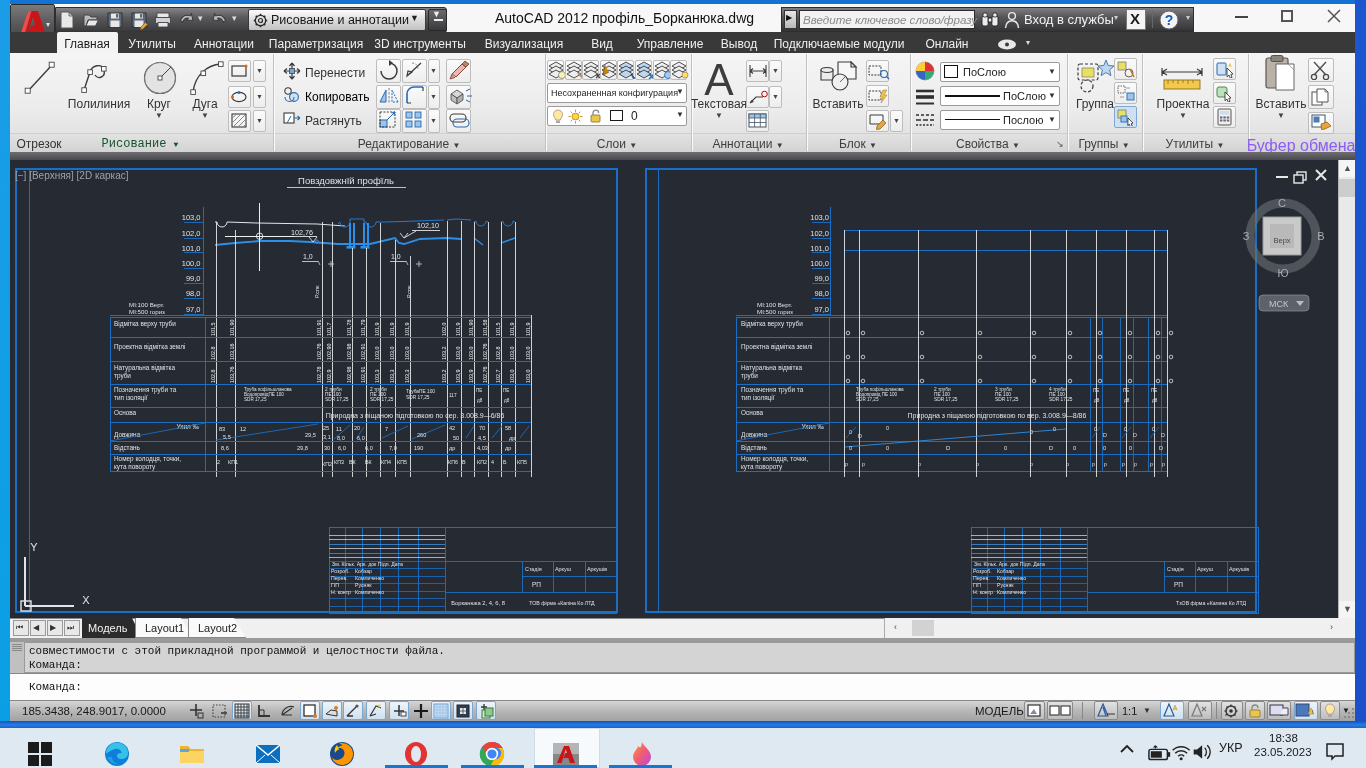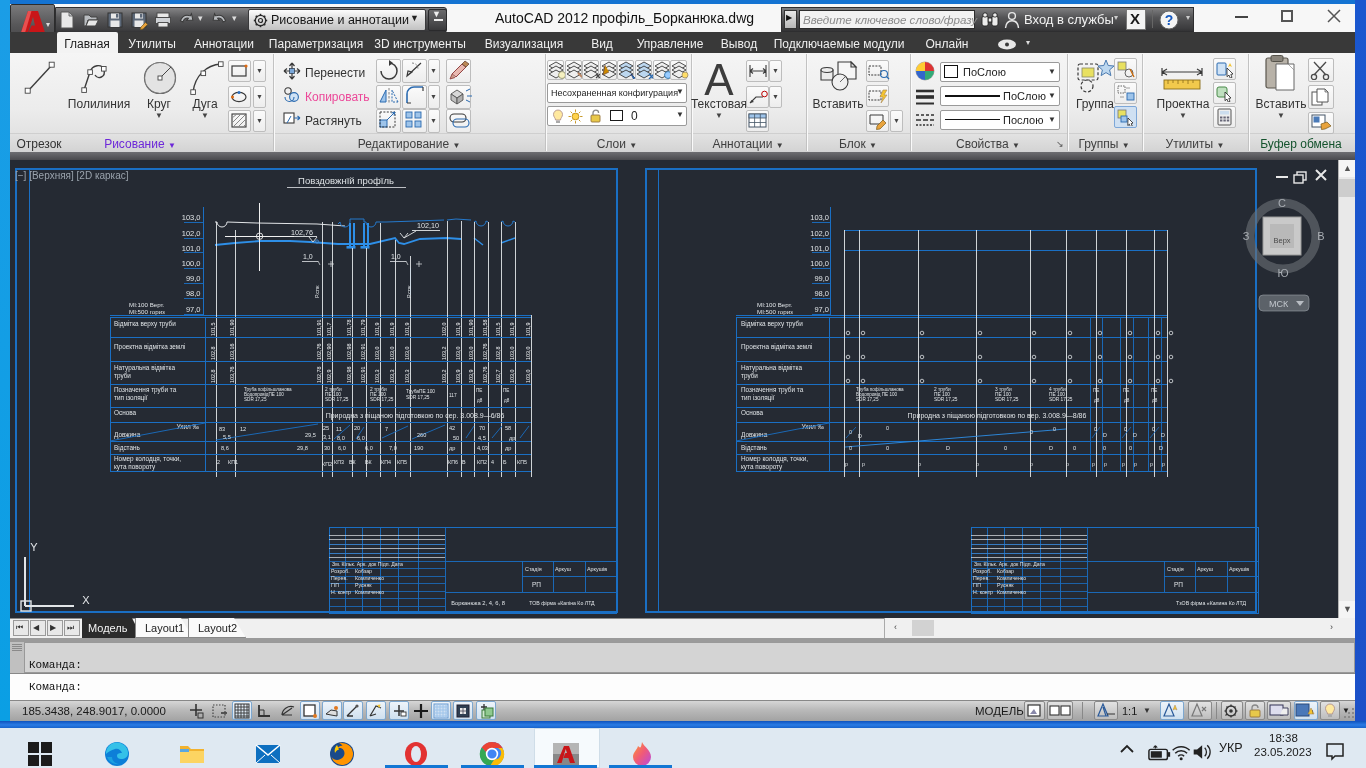--- a/index.html
+++ b/index.html
@@ -126,21 +126,21 @@
 <div class="t" style="left:739px;top:37px;transform:translateX(-50%);font-size:12px;color:#f0f0f0;">Вывод</div>
 <div class="t" style="left:839px;top:37px;transform:translateX(-50%);font-size:12px;color:#f0f0f0;">Подключаемые модули</div>
 <div class="t" style="left:947px;top:37px;transform:translateX(-50%);font-size:12px;color:#f0f0f0;">Онлайн</div>
 <svg class="abs" style="left:997px;top:39px" width="24" height="11">
       <ellipse cx="10" cy="5.5" rx="9" ry="5" fill="#e8e8e8"></ellipse>
       <circle cx="10" cy="5.5" r="2" fill="#393939"></circle>
     </svg>
 <div class="t" style="left:1026px;top:38px;font-size:8px;color:#ddd;">▾</div>
 <div class="abs" style="left:10px;top:53px;width:1345px;height:80px;background:linear-gradient(180deg,#f5f5f5,#ececec 70%,#e3e3e3);"></div>
 <div class="abs" style="left:10px;top:133px;width:1345px;height:19px;background:linear-gradient(180deg,#e2e2e2,#d3d3d3);border-top:1px solid #cfcfcf;"></div>
-<div class="t" style="left:140px;top:137px;transform:translateX(-50%);font-size:12px;color:#6d28d9;">Рисование <span style="font-size:8px;">▼</span></div>
+<div class="t" style="left:140px;top:137px;transform:translateX(-50%);font-size:12px;color:#14532d;font-family:Liberation Mono, monospace;">Рисование <span style="font-size:8px;">▼</span></div>
 <div class="abs" style="left:273px;top:54px;width:1px;height:97px;background:#c2c2c2;"></div>
 <div class="abs" style="left:274px;top:54px;width:1px;height:97px;background:#fafafa;"></div>
 <div class="t" style="left:409px;top:137px;transform:translateX(-50%);font-size:12px;color:#3f3f3f;">Редактирование <span style="font-size:8px;">▼</span></div>
 <div class="abs" style="left:545px;top:54px;width:1px;height:97px;background:#c2c2c2;"></div>
 <div class="abs" style="left:546px;top:54px;width:1px;height:97px;background:#fafafa;"></div>
 <div class="t" style="left:617px;top:137px;transform:translateX(-50%);font-size:12px;color:#3f3f3f;">Слои <span style="font-size:8px;">▼</span></div>
 <div class="abs" style="left:691px;top:54px;width:1px;height:97px;background:#c2c2c2;"></div>
 <div class="abs" style="left:692px;top:54px;width:1px;height:97px;background:#fafafa;"></div>
 <div class="t" style="left:748px;top:137px;transform:translateX(-50%);font-size:12px;color:#3f3f3f;">Аннотации <span style="font-size:8px;">▼</span></div>
 <div class="abs" style="left:806px;top:54px;width:1px;height:97px;background:#c2c2c2;"></div>
@@ -150,21 +150,21 @@
 <div class="abs" style="left:911px;top:54px;width:1px;height:97px;background:#fafafa;"></div>
 <div class="t" style="left:988px;top:137px;transform:translateX(-50%);font-size:12px;color:#3f3f3f;">Свойства <span style="font-size:8px;">▼</span></div>
 <div class="abs" style="left:1067px;top:54px;width:1px;height:97px;background:#c2c2c2;"></div>
 <div class="abs" style="left:1068px;top:54px;width:1px;height:97px;background:#fafafa;"></div>
 <div class="t" style="left:1104px;top:137px;transform:translateX(-50%);font-size:12px;color:#3f3f3f;">Группы <span style="font-size:8px;">▼</span></div>
 <div class="abs" style="left:1142px;top:54px;width:1px;height:97px;background:#c2c2c2;"></div>
 <div class="abs" style="left:1143px;top:54px;width:1px;height:97px;background:#fafafa;"></div>
 <div class="t" style="left:1195px;top:137px;transform:translateX(-50%);font-size:12px;color:#3f3f3f;">Утилиты <span style="font-size:8px;">▼</span></div>
 <div class="abs" style="left:1248px;top:54px;width:1px;height:97px;background:#c2c2c2;"></div>
 <div class="abs" style="left:1249px;top:54px;width:1px;height:97px;background:#fafafa;"></div>
-<div class="t" style="left:1301px;top:137px;transform:translateX(-50%);font-size:12px;color:#14532d;">Буфер обмена</div>
+<div class="t" style="left:1301px;top:137px;transform:translateX(-50%);font-size:16px;color:#8b5cf6;">Буфер обмена</div>
 <svg class="abs" style="left:20px;top:58px" width="40" height="40">
       <line x1="8" y1="33" x2="32" y2="7" stroke="#3c3c3c" stroke-width="1.4"></line>
       <rect x="5.2" y="30.2" width="5" height="5" fill="#fff" stroke="#444" stroke-width="0.9"></rect>
       <rect x="29.2" y="4.2" width="5" height="5" fill="#fff" stroke="#444" stroke-width="0.9"></rect>
     </svg>
 <div class="t" style="left:39px;top:97px;transform:translateX(-50%);font-size:12px;color:#333;margin-top:40px;">Отрезок</div>
 <svg class="abs" style="left:78px;top:58px" width="40" height="40">
       <path d="M6 32 L12 14 C14 7,24 5,26 12 C28 19,20 22,17 17" fill="none" stroke="#3c3c3c" stroke-width="1.4"></path>
       <rect x="3.8" y="29.8" width="4.6" height="4.6" fill="#fff" stroke="#444" stroke-width="0.9"></rect>
       <rect x="9.8" y="11.8" width="4.6" height="4.6" fill="#fff" stroke="#444" stroke-width="0.9"></rect>
@@ -203,21 +203,21 @@
 <svg class="abs" style="left:231px;top:89px" width="18" height="16">
       <ellipse cx="8" cy="8" rx="7" ry="4.6" fill="none" stroke="#3a3a3a" stroke-width="1.2"></ellipse>
       <circle cx="8" cy="3.4" r="1.5" fill="#2a70c2"></circle>
       <circle cx="1.5" cy="8" r="1.5" fill="#e06a10"></circle>
     </svg>
 <svg class="abs" style="left:231px;top:113px" width="18" height="16">
       <rect x="1" y="1" width="14" height="13" fill="none" stroke="#3a3a3a" stroke-width="1.1"></rect>
       <path d="M1 5 l5-4 M1 10 l9-9 M2 14 l12-12 M7 14 l8-8 M12 14 l3-3" stroke="#888" stroke-width="1"></path>
     </svg>
 <div class="t" style="left:305px;top:66px;font-size:12px;color:#333;">Перенести</div>
-<div class="t" style="left:305px;top:90px;font-size:12px;color:#ec4899;">Копировать</div>
+<div class="t" style="left:305px;top:90px;font-size:12px;color:#000000;">Копировать</div>
 <div class="t" style="left:305px;top:114px;font-size:12px;color:#333;">Растянуть</div>
 <svg class="abs" style="left:282px;top:62px" width="20" height="18">
       <path d="M10 1 v16 M2 9 h16 M10 1 l-2.5 3 M10 1 l2.5 3 M10 17 l-2.5-3 M10 17 l2.5-3 M2 9 l3-2.5 M2 9 l3 2.5 M18 9 l-3-2.5 M18 9 l-3 2.5" stroke="#3a3a3a" stroke-width="1.2" fill="none"></path>
       <rect x="7.5" y="6.5" width="5" height="5" fill="#7aa7d8" stroke="#345" stroke-width="0.8"></rect>
     </svg>
 <svg class="abs" style="left:282px;top:86px" width="20" height="18">
       <circle cx="6" cy="5" r="3.2" fill="none" stroke="#3a3a3a" stroke-width="1.1"></circle>
       <circle cx="12" cy="11" r="4.4" fill="#cfe2f5" stroke="#2a6ab0" stroke-width="1.1"></circle>
       <path d="M3 11 a4.5 4.5 0 1 0 9 0" fill="none" stroke="#2a6ab0" stroke-width="1.1"></path>
     </svg>
@@ -1053,20 +1053,21 @@
 <div class="abs" style="left:884px;top:618px;width:471px;height:20px;background:#f0f0f0;border-left:1px solid #aaa;"></div>
 <div class="abs" style="left:890px;top:620px;width:16px;height:16px;background:#f0f0f0;"></div>
 <div class="t" style="left:894px;top:622px;font-size:9px;color:#444;">‹</div>
 <div class="abs" style="left:912px;top:620px;width:22px;height:16px;background:#d2d2d2;"></div>
 <div class="t" style="left:1330px;top:622px;font-size:9px;color:#444;">›</div>
 <div class="abs" style="left:10px;top:638px;width:1345px;height:62px;background:#c8c8c8;"></div>
 <div class="abs" style="left:10px;top:638px;width:1345px;height:4px;background:#9a9a9a;"></div>
 <div class="abs" style="left:24px;top:642px;width:1331px;height:31px;background:#d4d4d4;border:1px solid #999;"></div>
 <div class="abs" style="left:10px;top:642px;width:14px;height:31px;background:#c0c0c0;"></div>
 <div class="abs" style="left:12px;top:644px;width:10px;height:7px;background:repeating-linear-gradient(0deg,#8a8a8a 0 1px,transparent 1px 2px);"></div>
+<div class="t" style="left:29px;top:645px;font-size:11px;color:#111;font-family:'Liberation Mono',monospace;">совместимости с этой прикладной программой и целостности файла.</div>
 <div class="t" style="left:29px;top:659px;font-size:11px;color:#111;font-family:'Liberation Mono',monospace;">Команда:</div>
 <div class="abs" style="left:10px;top:673px;width:1345px;height:27px;background:#fdfdfd;border-top:1px solid #888;"></div>
 <div class="t" style="left:29px;top:681px;font-size:11px;color:#111;font-family:'Liberation Mono',monospace;">Команда:</div>
 <div class="abs" style="left:10px;top:700px;width:1345px;height:21px;background:linear-gradient(180deg,#d6d6d6,#b9b9b9 45%,#a2a2a2);border-top:1px solid #888;"></div>
 <div class="t" style="left:22px;top:705px;font-size:11.5px;color:#1a1a1a;">185.3438, 248.9017, 0.0000</div>
 <div class="abs" style="left:186px;top:701px;width:20px;height:19px;"></div>
 <svg class="abs" style="left:187px;top:702px" width="18" height="18">
       <path d="M9 2 v12 M3 8 h12" stroke="#333" stroke-width="1.6"></path>
       <rect x="11" y="11" width="5" height="5" fill="none" stroke="#333"></rect>
     </svg>

